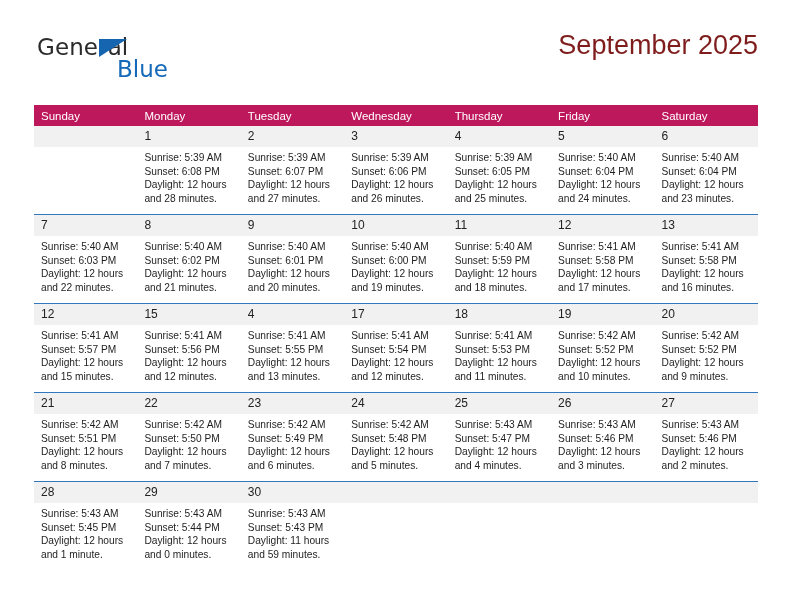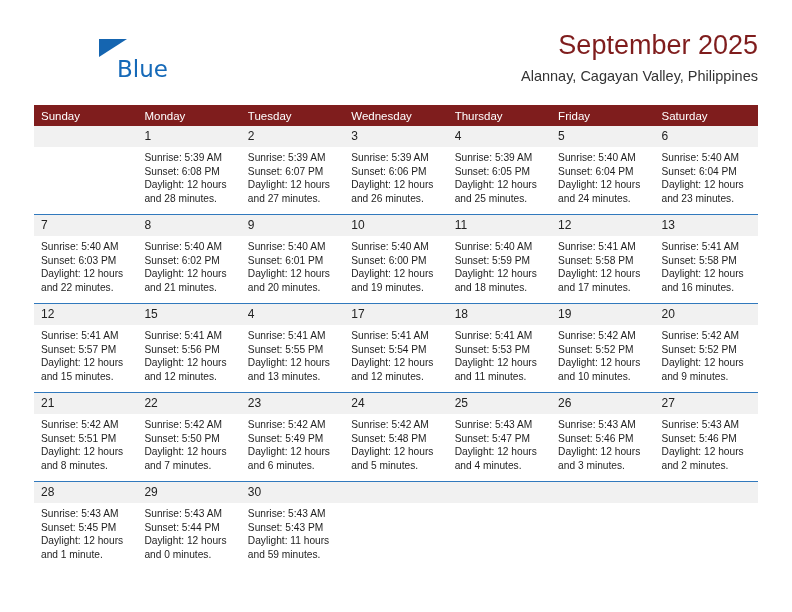--- a/index.html
+++ b/index.html
@@ -90,21 +90,21 @@
   
   .calendar {
     position: absolute;
     left: 34px;
     top: 105px;
     width: 724px;
     border-collapse: collapse;
     table-layout: fixed;
   }
   .calendar th {
-    background: #7f1d1d;
+    background: #be185d;
     color: #ffffff;
     font-size: 11.5px;
     font-weight: 400;
     text-align: left;
     padding: 4px 0 4px 7px;
     height: 13px;
     border: 0;
   }
   .calendar td {
     vertical-align: top;
@@ -144,27 +144,27 @@
   }
 </style>
 </head>
 <body>
 
 <div class="page">
 
   <div class="header">
 
     <div class="logo">
+      <span class="logo-general">General</span>
       <span class="logo-tri"></span>
       <span class="logo-blue">Blue</span>
     </div>
 
     <div class="title-block">
       <div class="cal-title">September 2025</div>
-      <div class="cal-subtitle">Alannay, Cagayan Valley, Philippines</div>
     </div>
 
   </div>
 
   <table class="calendar">
     <thead>
       <tr>
         <th>Sunday</th>
         <th>Monday</th>
         <th>Tuesday</th>

